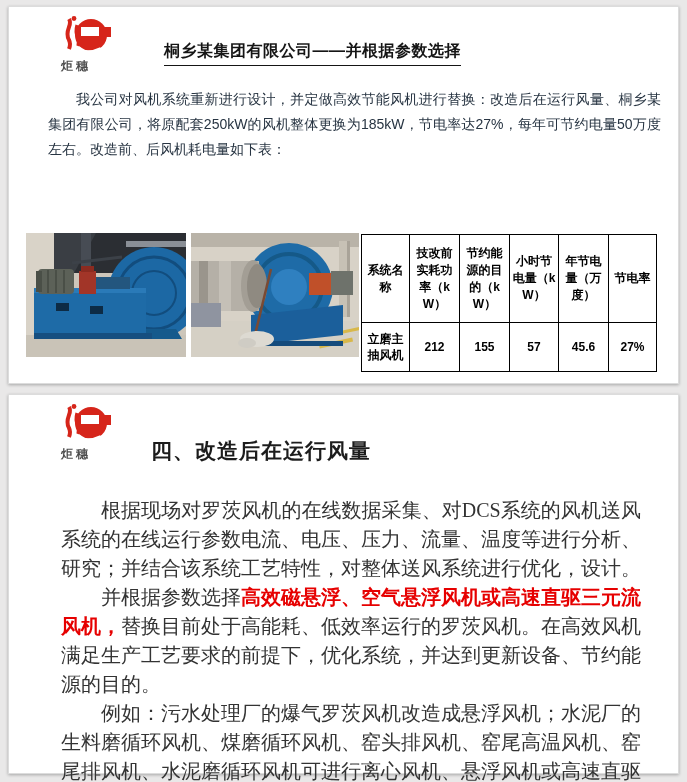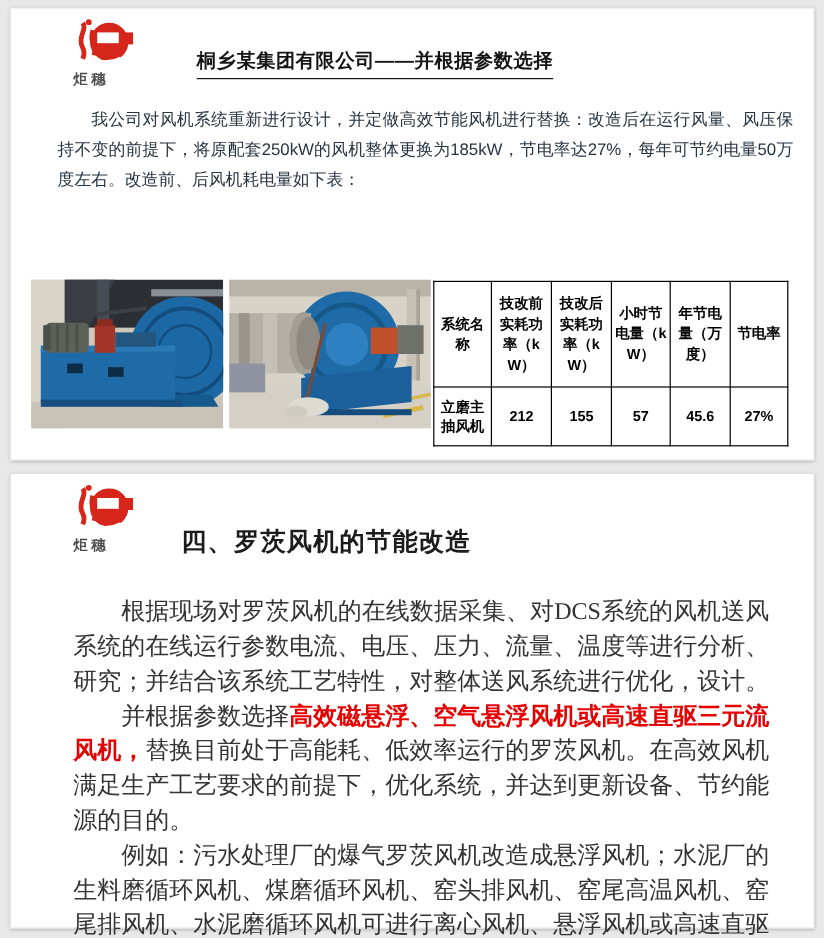--- a/index.html
+++ b/index.html
@@ -103,21 +103,21 @@
       <rect x="20" y="12" width="18" height="9" fill="#ffffff"></rect>
       <rect x="39" y="12" width="11" height="10" fill="#d6251a"></rect>
       <path d="M12 33 q14 8 28 1" stroke="#ffffff" stroke-width="4" fill="none"></path>
     </svg>
     <div class="logo-text">炬穗</div>
   </div>
 
   <div class="title1">桐乡某集团有限公司——并根据参数选择</div>
 
   <div class="body1">
-    <p>我公司对风机系统重新进行设计，并定做高效节能风机进行替换：改造后在运行风量、风压保持不变的前提下，将原配套250kW的风机整体更换为185kW，节电率达27%，每年可节约电量50万度左右。改造前、后风机耗电量如下表：</p>
+    <p>我公司对风机系统重新进行设计，并定做高效节能风机进行替换：改造后在运行风量、桐乡某集团有限公司，将原配套250kW的风机整体更换为185kW，节电率达27%，每年可节约电量50万度左右。改造前、后风机耗电量如下表：</p>
   </div>
 
   <svg id="photo1" class="photo" width="160" height="124" viewBox="0 0 160 124">
     <rect width="160" height="124" fill="#cdc6ba"></rect>
     <rect x="0" y="0" width="28" height="124" fill="#d9d3c8"></rect>
     <rect x="28" y="0" width="132" height="40" fill="#2b2e33"></rect>
     <polygon points="28,0 70,0 48,40 28,40" fill="#3a3e44"></polygon>
     <rect x="55" y="0" width="10" height="48" fill="#474c54"></rect>
     <rect x="100" y="8" width="60" height="6" fill="#8a8f96"></rect>
     <rect x="0" y="102" width="160" height="22" fill="#c9c3b7"></rect>
@@ -173,21 +173,21 @@
         <col style="width:50px">
         <col style="width:50px">
       <col style="width:49px">
         <col style="width:50px">
         <col style="width:48px">
     </colgroup>
     <tbody>
         <tr>
       <th>系统名称</th>
       <th>技改前实耗功率（kW）</th>
-      <th>技改后实耗功率（kW）</th>
+      <th>节约能源的目的（kW）</th>
       <th>小时节电量（kW）</th>
       <th>年节电量（万度）</th>
       <th>节电率</th>
     </tr>
     <tr>
       <td class="sysname">立磨主抽风机</td>
       <td>212</td>
       <td>155</td>
       <td>57</td>
       <td>45.6</td>
@@ -205,20 +205,20 @@
       <circle cx="13" cy="3.5" r="2.4" fill="#d6251a"></circle>
       <path d="M16 10 q-2 7 0.5 12 q2 4 0.5 9" stroke="#d6251a" stroke-width="3.2" fill="none"></path>
       <circle cx="30" cy="20" r="16" fill="#d6251a"></circle>
       <rect x="20" y="12" width="18" height="9" fill="#ffffff"></rect>
       <rect x="39" y="12" width="11" height="10" fill="#d6251a"></rect>
       <path d="M12 33 q14 8 28 1" stroke="#ffffff" stroke-width="4" fill="none"></path>
     </svg>
     <div class="logo-text">炬穗</div>
   </div>
 
-  <div class="title2">四、罗茨风机的节能改造</div>
+  <div class="title2">四、改造后在运行风量</div>
 
   <div class="body2">
     <p>根据现场对罗茨风机的在线数据采集、对DCS系统的风机送风系统的在线运行参数电流、电压、压力、流量、温度等进行分析、研究；并结合该系统工艺特性，对整体送风系统进行优化，设计。</p>
     <p><span>并根据参数选择</span><span class="red-em">高效磁悬浮、空气悬浮风机或高速直驱三元流风机，</span><span>替换目前处于高能耗、低效率运行的罗茨风机。在高效风机满足生产工艺要求的前提下，优化系统，并达到更新设备、节约能源的目的。</span></p>
     <p>例如：污水处理厂的爆气罗茨风机改造成悬浮风机；水泥厂的生料磨循环风机、煤磨循环风机、窑头排风机、窑尾高温风机、窑尾排风机、水泥磨循环风机可进行离心风机、悬浮风机或高速直驱三元流风机的改造，</p>
   </div>
 </section>
 
 </body></html>

